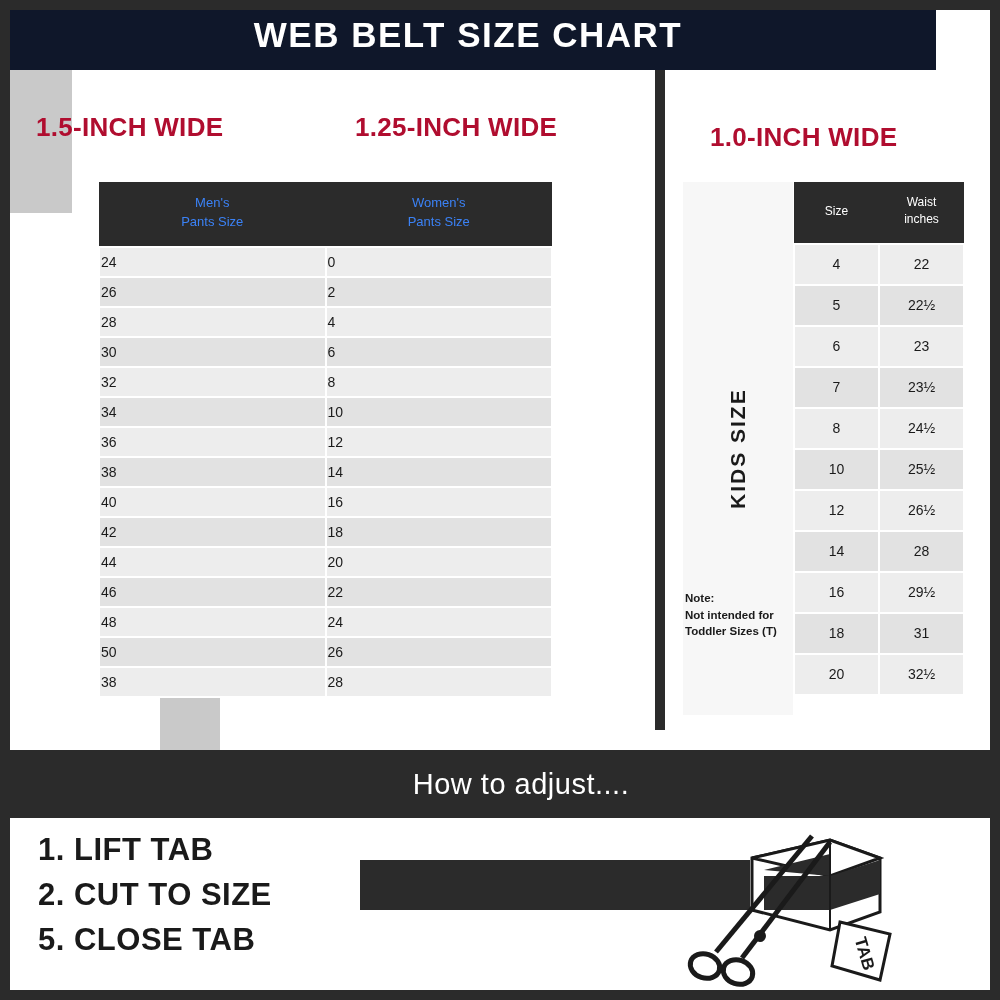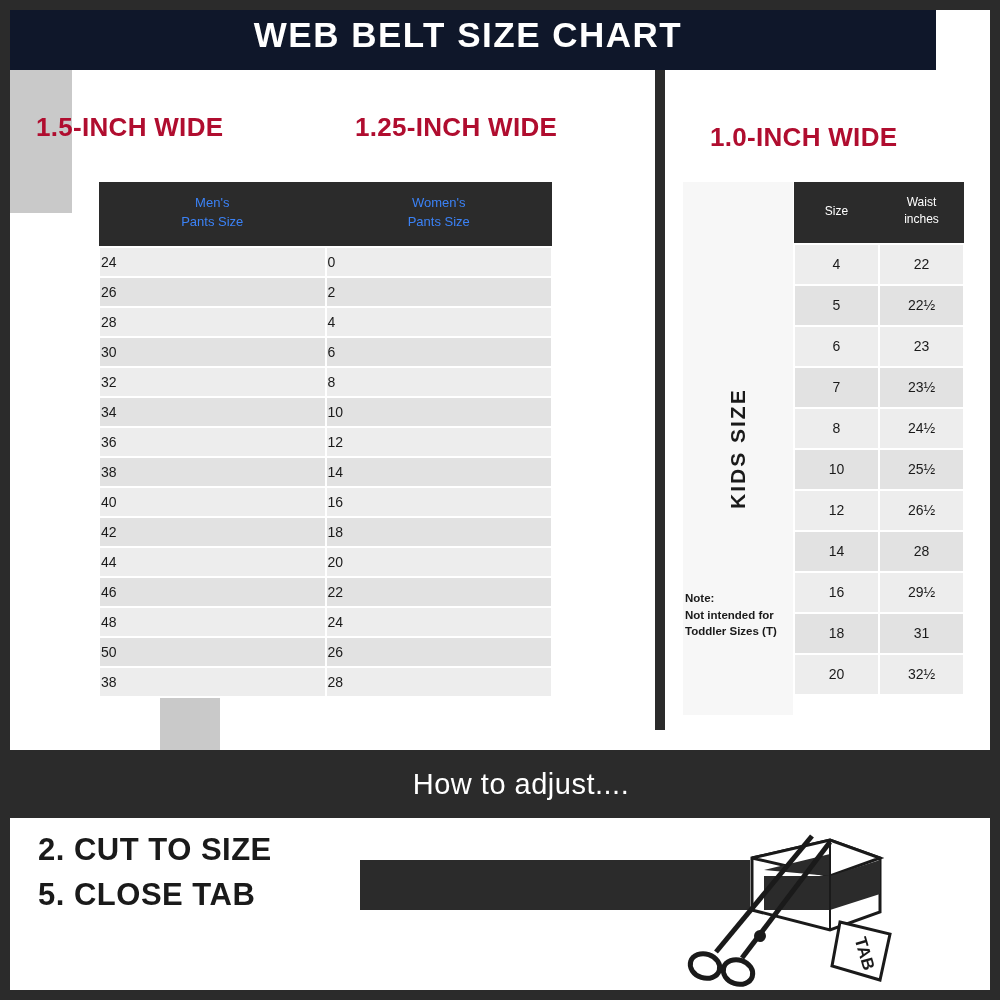--- a/index.html
+++ b/index.html
@@ -392,20 +392,21 @@
         </table>
       </div>
     </div>
   </div>
 
   <div class="howto-bar">
     <span class="howto-text">How to adjust....</span>
   </div>
 
   <div class="steps">
+    <div>1. LIFT TAB</div>
     <div>2. CUT TO SIZE</div>
     <div>5. CLOSE TAB</div>
   </div>
 
   <svg class="belt-art" viewBox="0 0 620 160">
 
     <rect x="0" y="30" width="390" height="50" fill="#2b2b2b"></rect>
 
     <g>
       <path d="M392 28 L470 10 L520 28 L520 82 L470 100 L392 80 Z" fill="#ffffff" stroke="#1a1a1a" stroke-width="3"></path>

